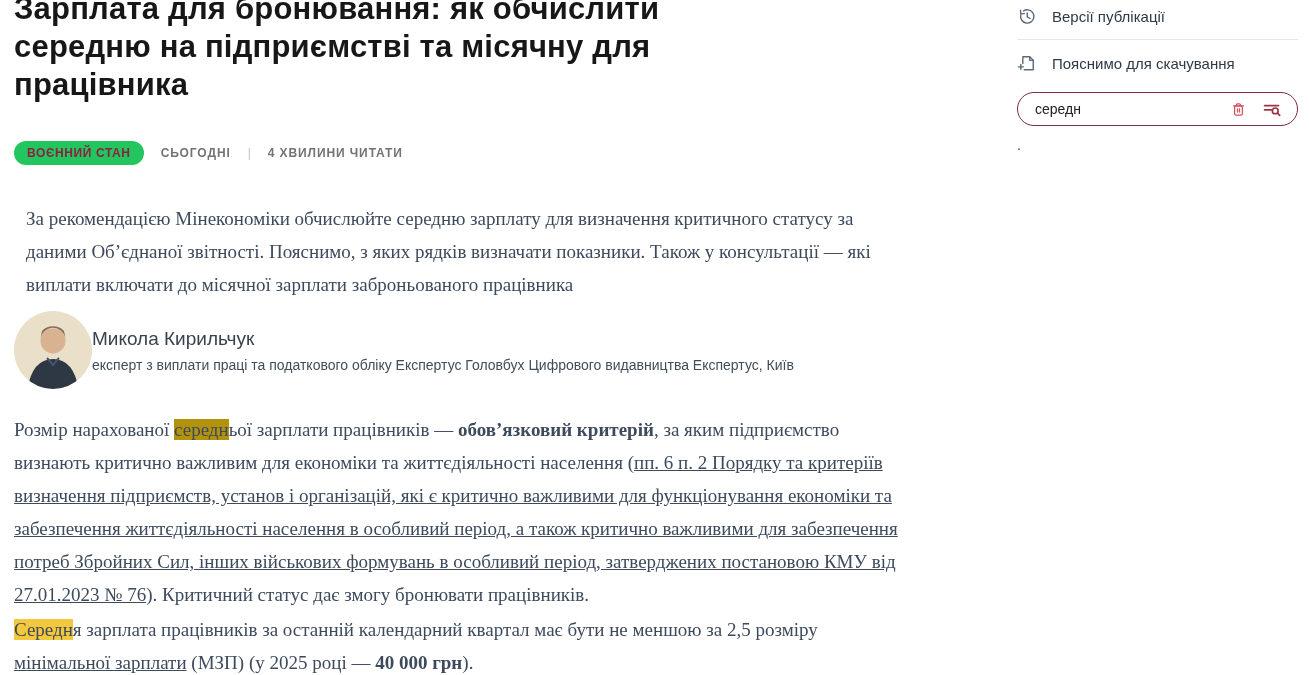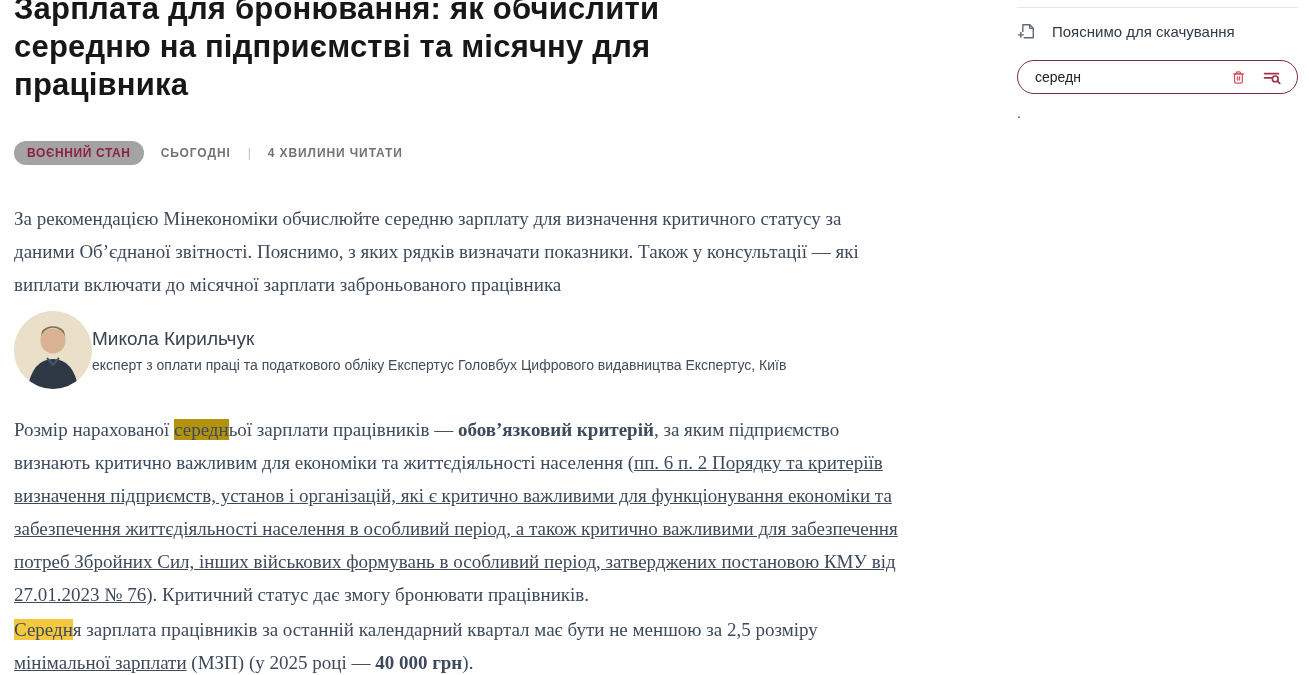--- a/index.html
+++ b/index.html
@@ -7,27 +7,27 @@
     width:1309px;height:675px;background:#ffffff;overflow:hidden;position:relative;
     font-family:"Liberation Sans",sans-serif;
   }
   .main{position:absolute;left:14px;top:-10px;width:900px;}
   h1.title{
     margin:0;font-size:31px;line-height:38px;font-weight:800;color:#171717;
     letter-spacing:.2px;max-width:740px;font-family:"Liberation Sans",sans-serif;
   }
   .meta{display:flex;align-items:center;margin-top:37px;}
   .badge{
-    background:#a3a3a3;color:#8e2043;font-size:12px;font-weight:700;
+    background:#22c55e;color:#8e2043;font-size:12px;font-weight:700;
     letter-spacing:.6px;padding:5px 13px;border-radius:13px;white-space:nowrap;cursor:pointer;
   }
   .meta-item{color:#737373;font-size:12px;font-weight:600;letter-spacing:.9px;margin-left:17px;}
   .sep{color:#b9c2cb;font-size:12px;margin-left:17px;}
   .lead{
-    margin:37px 0 0;font-family:"Liberation Serif",serif;font-size:19px;line-height:33px;
+    margin:37px 12px 0;font-family:"Liberation Serif",serif;font-size:19px;line-height:33px;
     color:#3d4a5c;max-width:860px;
   }
   .author{display:flex;margin-top:10px;align-items:center;cursor:pointer;}
   .avatar{width:78px;height:78px;border-radius:50%;overflow:hidden;flex:none;background:#eadfc8;}
   .author-name{font-size:19px;color:#39434e;margin-bottom:7px;}
   .author-role{font-size:14px;color:#414d5a;}
   .body-p{
     font-family:"Liberation Serif",serif;font-size:19px;line-height:33px;color:#3d4a5c;
     margin:24px 0 0;width:900px;
   }
@@ -76,29 +76,39 @@
       <svg width="78" height="78" viewBox="0 0 78 78">
         <circle cx="39" cy="39" r="39" fill="#eadfc8"></circle>
         <path d="M26.5 27 a13 14 0 0 1 25 0 l-1.5 -7 a13 10 0 0 0 -22 0 z" fill="#86705a"></path>
         <circle cx="39" cy="30" r="12.5" fill="#d9b391"></circle>
         <path d="M13 80 q5 -32 26 -32 t26 32 z" fill="#2e3744"></path>
         <path d="M33 47 l6 7 6 -7" fill="none" stroke="#46536a" stroke-width="2"></path>
       </svg>
     </div>
     <div class="author-txt">
       <div class="author-name">Микола Кирильчук</div>
-      <div class="author-role">експерт з оплати праці та податкового обліку Експертус Головбух Цифрового видавництва Експертус, Київ</div>
+      <div class="author-role">експерт з виплати праці та податкового обліку Експертус Головбух Цифрового видавництва Експертус, Київ</div>
     </div>
   </div>
 
   <p class="body-p"><span>Розмір нарахованої </span><span class="hl-active">середн</span><span>ьої зарплати працівників — </span><span class="b">обов’язковий критерій</span><span>, за яким підприємство визнають критично важливим для економіки та життєдіяльності населення (</span><a class="lnk" href="#">пп. 6 п. 2 Порядку та критеріїв визначення підприємств, установ і організацій, які є критично важливими для функціонування економіки та забезпечення життєдіяльності населення в особливий період, а також критично важливими для забезпечення потреб Збройних Сил, інших військових формувань в особливий період, затверджених постановою КМУ від 27.01.2023 № 76</a><span>). Критичний статус дає змогу бронювати працівників.</span></p>
   <p class="body-p second"><span class="hl-match">Середн</span><span>я зарплата працівників за останній календарний квартал має бути не меншою за 2,5 розміру </span><a class="lnk" href="#">мінімальної зарплати</a><span> (МЗП) (у 2025 році — </span><span class="b">40 000 грн</span><span>).</span></p>
 </div>
 
 <aside class="sidebar">
+  <div class="side-row">
+    <span class="icon">
+      <svg width="20" height="20" viewBox="0 0 24 24" fill="none" stroke="#5c6a79" stroke-width="1.7" stroke-linecap="round" stroke-linejoin="round">
+        <circle cx="12.3" cy="12.5" r="8" stroke-dasharray="44 6.3" transform="rotate(-125 12.3 12.5)"></circle>
+        <polyline points="4.2,5.2 4.5,9.4 8.7,9.1"></polyline>
+        <polyline points="12.3,8.3 12.3,13 15.7,15"></polyline>
+      </svg>
+    </span>
+    <span class="label">Версії публікації</span>
+  </div>
 
   <div class="divider"></div>
 
   <div class="side-row">
     <span class="icon">
       <svg width="20" height="20" viewBox="0 0 24 24" fill="none" stroke="#5c6a79" stroke-width="1.7" stroke-linecap="round" stroke-linejoin="round">
         <path d="M8.6 20 H19.5 V8.8 L15.2 4.5 H7 V12.5"></path>
         <path d="M15.2 4.5 V8.8 H19.5"></path>
         <path d="M4.6 13.6 v6 M1.6 16.6 h6"></path>
       </svg>

